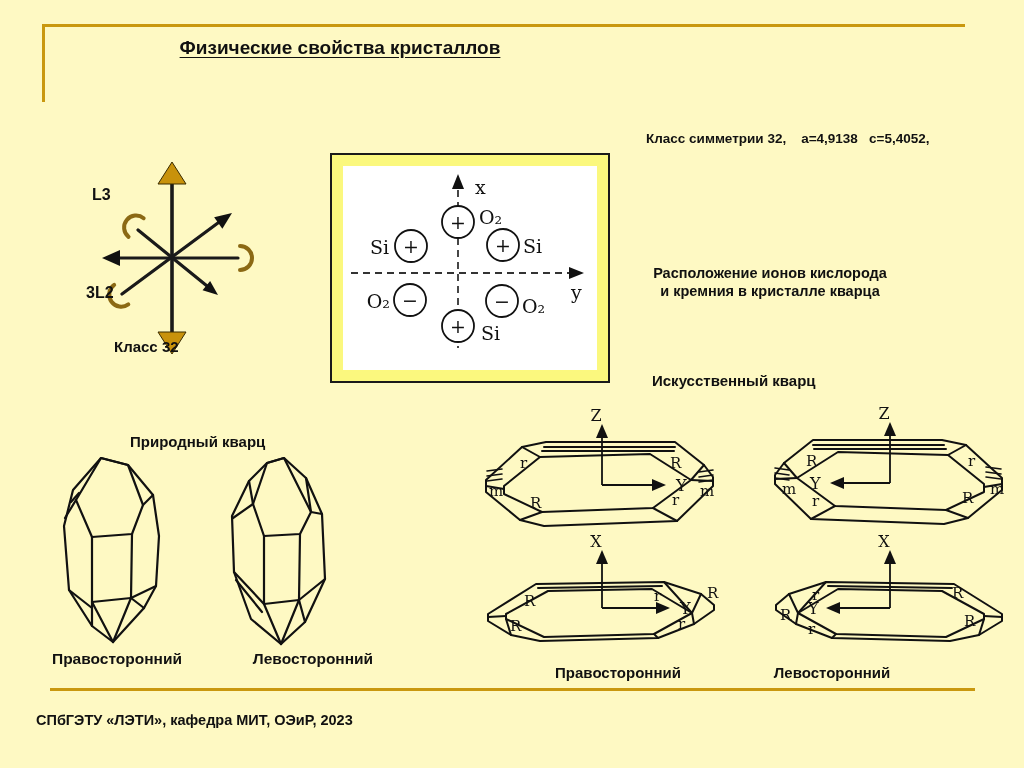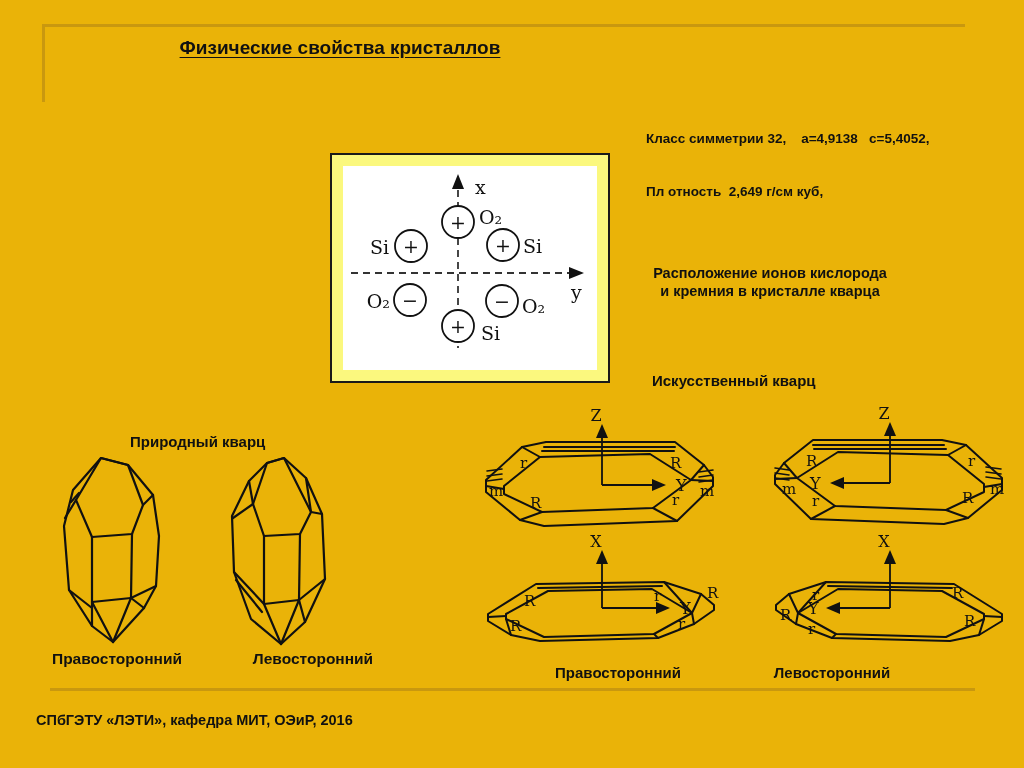--- a/index.html
+++ b/index.html
@@ -1,17 +1,17 @@
 <!DOCTYPE html>
 <html><head>
 <meta charset="utf-8">
 <style>
   html,body{margin:0;padding:0;background:#fff;}
   #slide{
-    position:relative;width:1024px;height:768px;background:#eab308;overflow:hidden;
+    position:relative;width:1024px;height:768px;background:#fef9c3;overflow:hidden;
     font-family:"Liberation Sans",sans-serif;color:#111;
   }
   .abs{position:absolute;}
   .goldline{position:absolute;background:#C9980F;}
   .title-line{font-size:19px;font-weight:bold;text-decoration:underline;text-underline-offset:3px;line-height:1.25;}
   .subtitle-line{font-size:17.5px;font-weight:bold;text-decoration:underline;text-underline-offset:3px;line-height:1.3;}
   .qhdr{font-size:21px;font-weight:bold;letter-spacing:.3px;}
   .qhdr .alpha{font-size:25px;font-weight:bold;}
   .qhdr sub{font-size:13px;}
   .props{font-size:13.5px;font-weight:bold;line-height:1.32;white-space:pre-wrap;}
@@ -43,23 +43,41 @@
   <div class="goldline" style="left:42px;top:24px;width:3px;height:78px;"></div>
   <div class="goldline" style="left:50px;top:688px;width:925px;height:3px;"></div>
 
   <div class="abs" style="left:60px;top:36px;width:560px;text-align:center;">
     <div class="title-line">Физические свойства кристаллов</div>
   </div>
 
 
   <div class="abs props" style="left:646px;top:94px;width:360px;">
     <div>Класс симметрии 32,    a=4,9138   c=5,4052,</div>
-    <div>Пл отность  2,649 г/см куб,</div>
-  </div>
-
+  </div>
+
+  <div class="abs" style="left:62px;top:158px;width:220px;height:215px;">
+    <svg width="220" height="200" viewBox="0 0 220 200">
+      <line class="symline" x1="110" y1="20" x2="110" y2="180" style="stroke-width:3.6"></line>
+      <path class="tri" d="M110,4 L96,26 L124,26 Z"></path>
+      <path class="tri" d="M110,196 L96,174 L124,174 Z"></path>
+      <line class="symline" x1="46" y1="100" x2="176" y2="100"></line>
+      <path class="arrowfill" d="M40,100 L58,92 L58,108 Z"></path>
+      <path class="arc" transform="translate(182,100)" d="M-4,-12 A12,12 0 0 1 -4,12"></path>
+      <line class="symline" x1="60" y1="136" x2="164" y2="59"></line>
+      <path class="arrowfill" transform="translate(170,55) rotate(-36)" d="M0,0 L-17,-7 L-17,7 Z"></path>
+      <path class="arc" transform="translate(56,139) rotate(144)" d="M-4,-12 A12,12 0 0 1 -4,12"></path>
+      <line class="symline" x1="76" y1="72" x2="150" y2="132"></line>
+      <path class="arrowfill" transform="translate(156,137) rotate(39)" d="M0,0 L-15,-6 L-15,6 Z"></path>
+      <path class="arc" transform="translate(71,67) rotate(219)" d="M-4,-12 A12,12 0 0 1 -4,12"></path>
+    </svg>
+    <div class="abs lbl155" style="left:30px;top:28px;font-size:16px;">L3</div>
+    <div class="abs lbl155" style="left:24px;top:126px;font-size:16px;">3L2</div>
+    <div class="abs lbl155" style="left:52px;top:180px;font-size:15px;">Класс 32</div>
+  </div>
 
   <div class="abs" style="left:330px;top:153px;width:280px;height:230px;border:2px solid #1a1a1a;background:#FBF87E;box-sizing:border-box;padding:11px;">
     <div style="background:#fff;width:254px;height:204px;">
       <svg width="254" height="204" viewBox="0 0 254 204">
         <line class="dash" x1="115" y1="24" x2="115" y2="182"></line>
         <path class="arrowfill" d="M115,8 L109,23 L121,23 Z"></path>
         <text class="ion-lbl" x="132" y="28">x</text>
         <line class="dash" x1="8" y1="107" x2="226" y2="107"></line>
         <path class="arrowfill" d="M241,107 L226,101 L226,113 Z"></path>
         <text class="ion-lbl" x="228" y="133">y</text>
@@ -229,15 +247,15 @@
     <text class="face-lbl" x="40" y="66">r</text>
     <text class="face-lbl" x="8" y="86">R</text>
     <text class="face-lbl" x="36" y="100">r</text>
     <text class="face-lbl" x="180" y="64">R</text>
     <text class="face-lbl" x="192" y="92">R</text>
   </svg>
 
   <div class="abs lbl15" style="left:528px;top:664px;width:180px;text-align:center;">Правосторонний</div>
   <div class="abs lbl15" style="left:742px;top:664px;width:180px;text-align:center;">Левосторонний</div>
 
-  <div class="abs footer" style="left:36px;top:712px;">СПбГЭТУ «ЛЭТИ», кафедра МИТ, ОЭиР, 2016</div>
+  <div class="abs footer" style="left:36px;top:712px;">СПбГЭТУ «ЛЭТИ», кафедра МИТ, ОЭиР, 2023</div>
 
 </div>
 
 </body></html>

